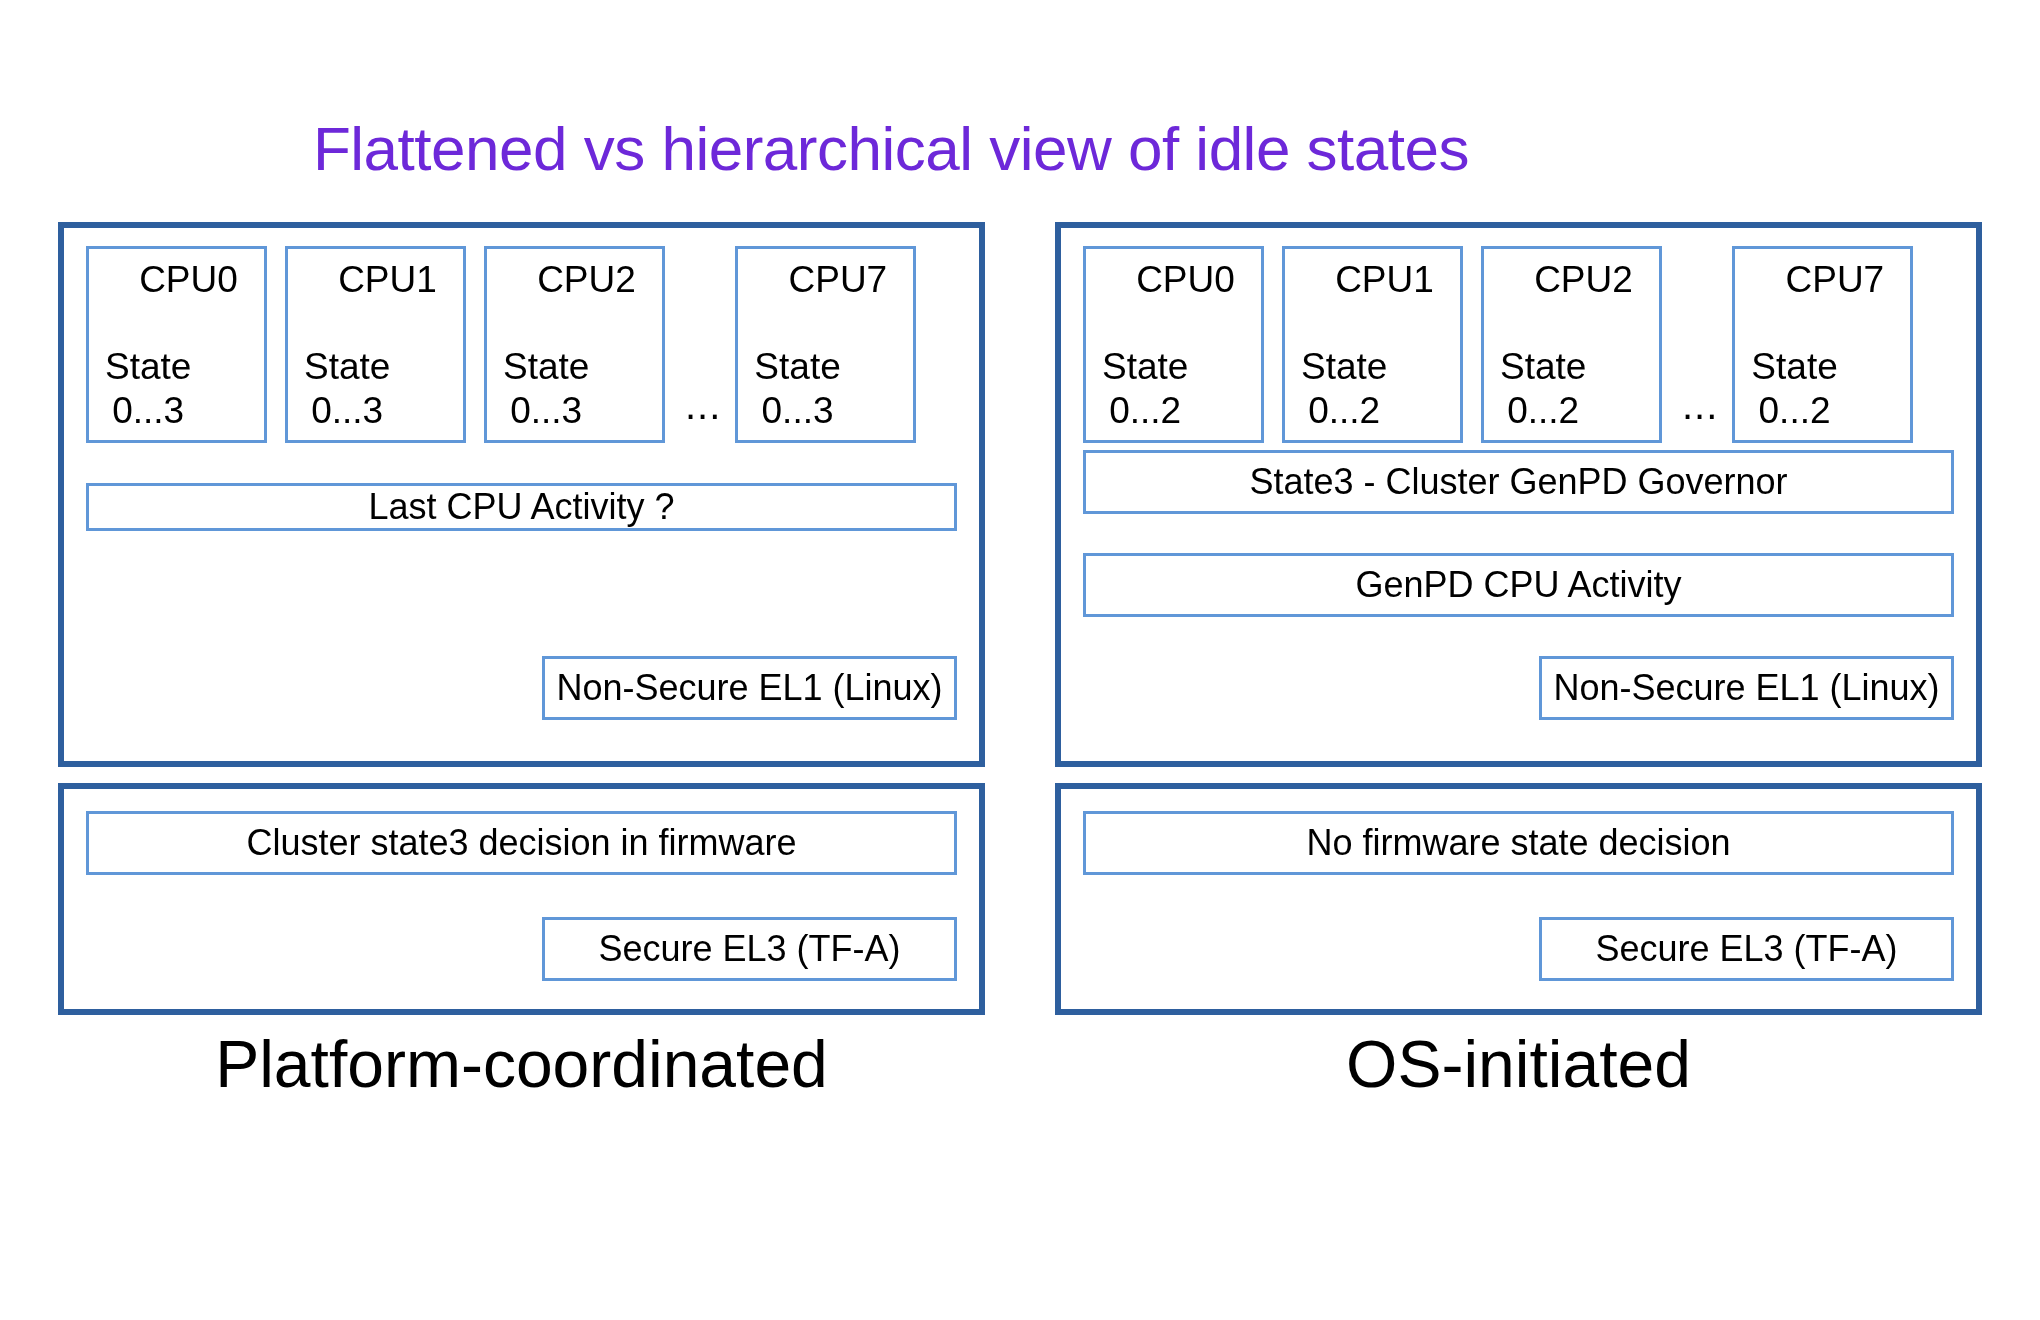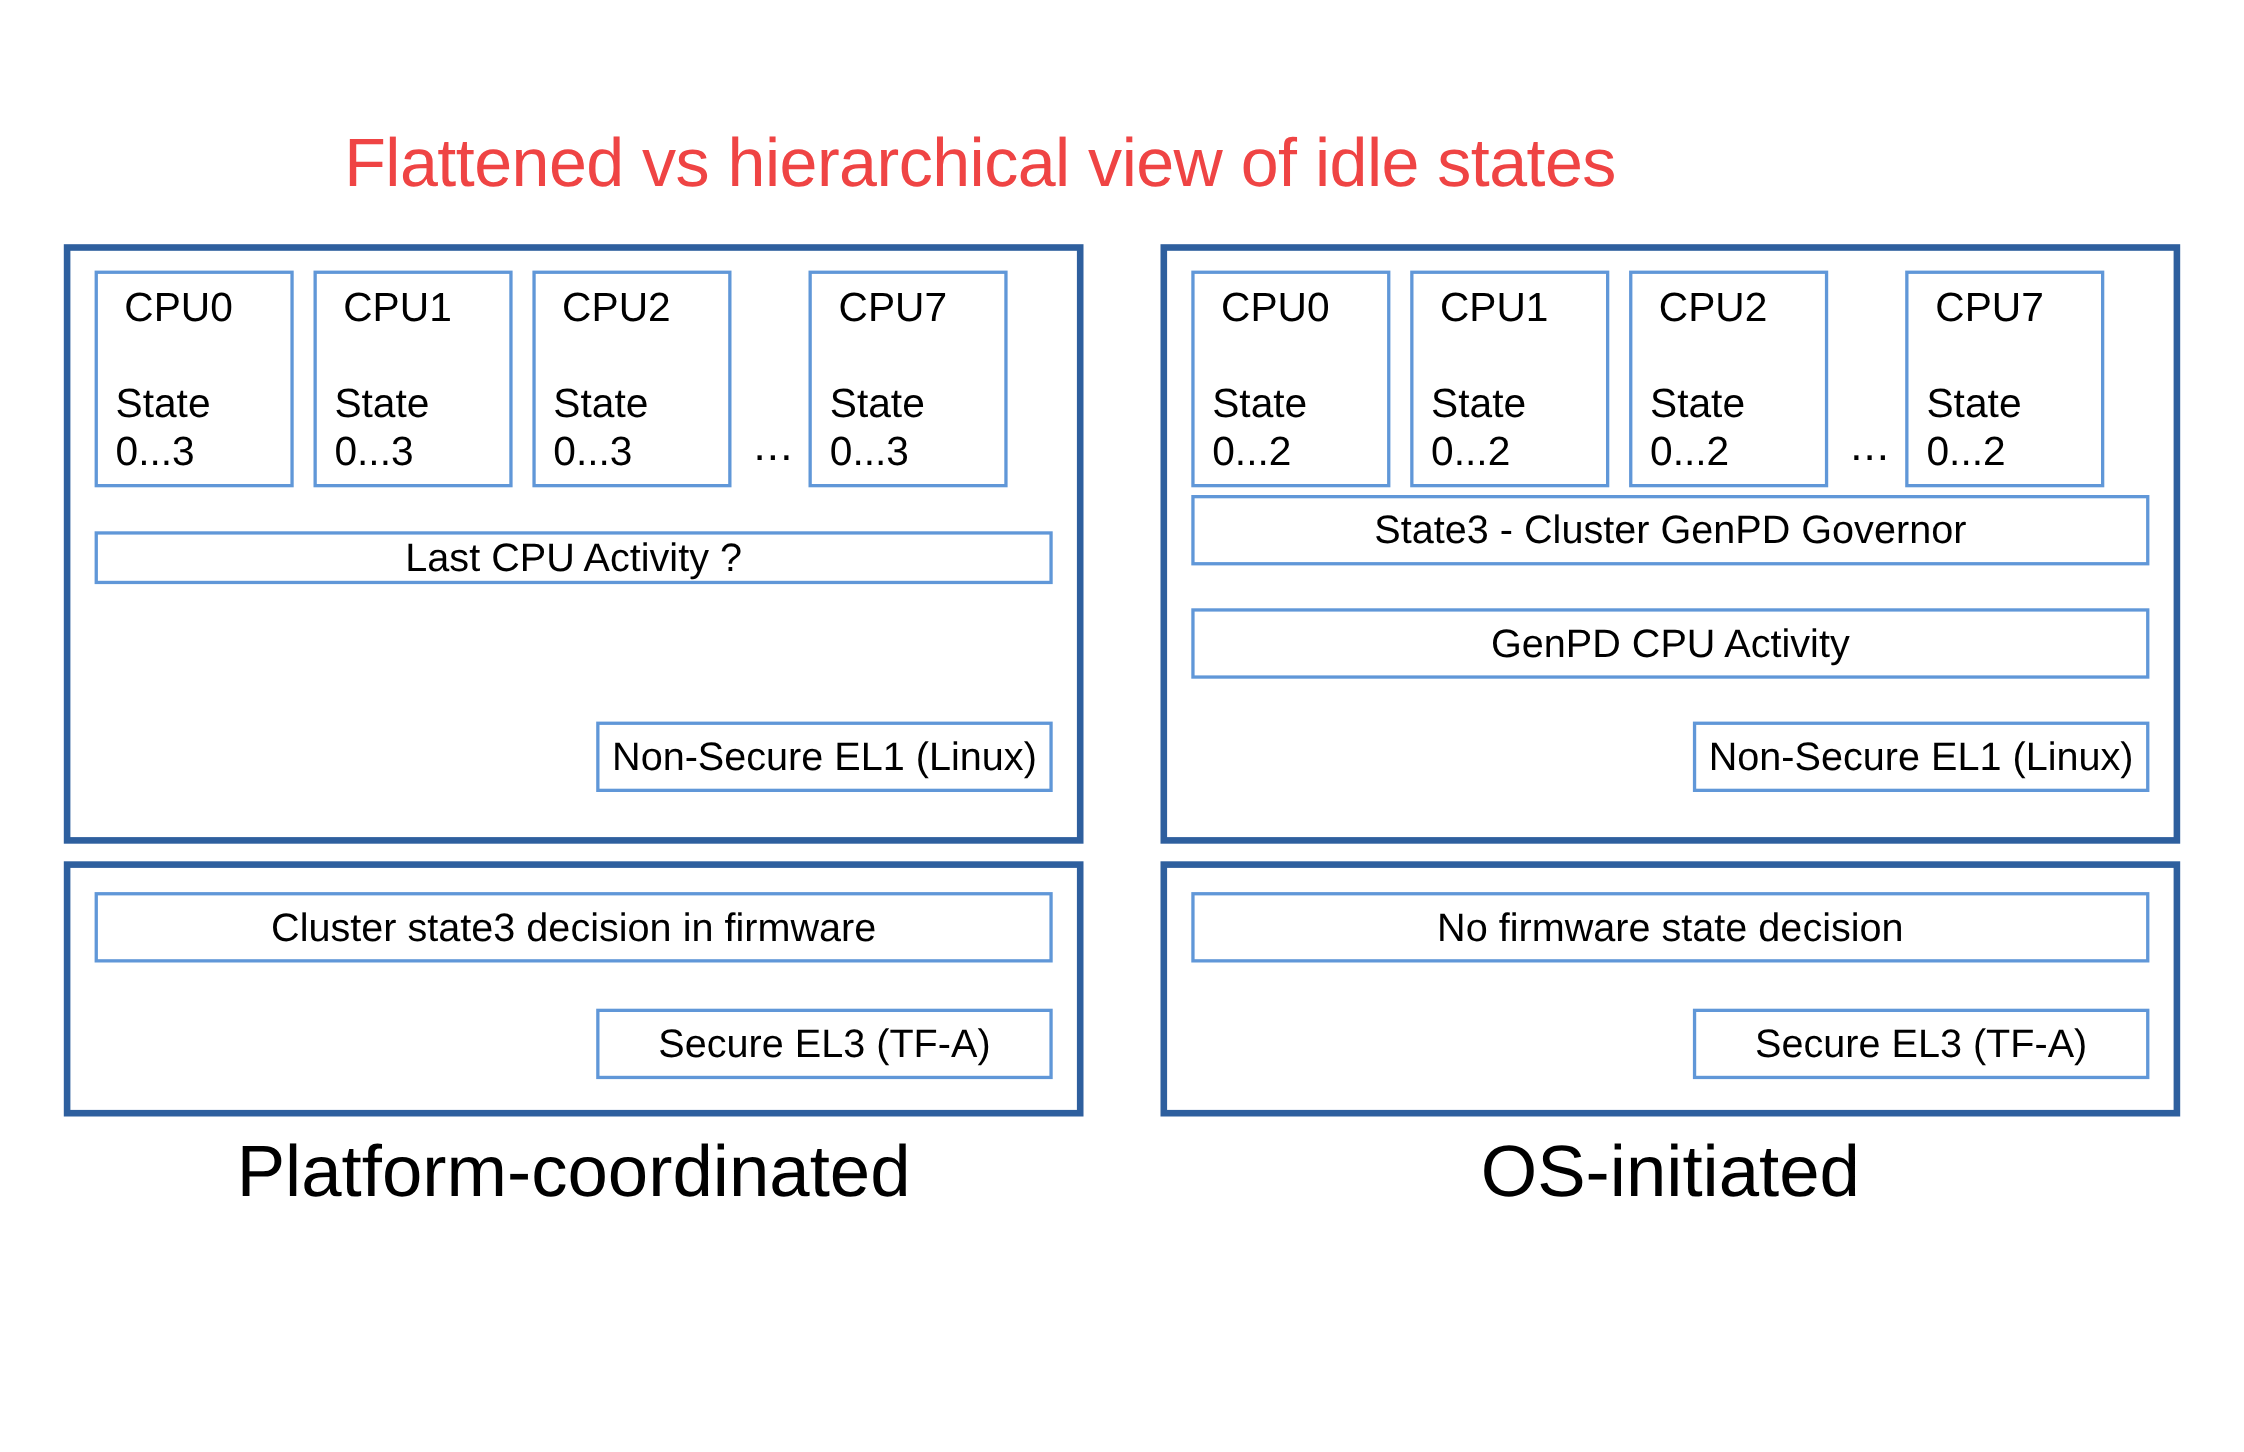--- a/index.html
+++ b/index.html
@@ -20,21 +20,21 @@
   .slide-title {
     position: absolute;
     left: 0;
     top: 118px;
     width: 1782px;
     text-align: center;
     font-size: 62px;
     line-height: 1.0;
     font-weight: 400;
     letter-spacing: -0.5px;
-    color: #ef4444;
+    color: #6d28d9;
   }
 
   
   .column {
     position: absolute;
     top: 222px;
     width: 927px;
   }
   .column.left  { left: 58px;  }
   .column.right { left: 1055px; }
@@ -61,20 +61,21 @@
   }
   .cpu-box {
     box-sizing: border-box;
     border: 3px solid #6097d8;
     background: #ffffff;
     width: 181px;
     height: 197px;
     margin-right: 18px;
     padding: 12px 0 0 24px;
     position: relative;
+    text-align: center;
   }
   .cpu-label {
     font-size: 37px;
     line-height: 1.05;
     white-space: nowrap;
   }
   .cpu-state {
     position: absolute;
     left: 16px;
     top: 96px;

